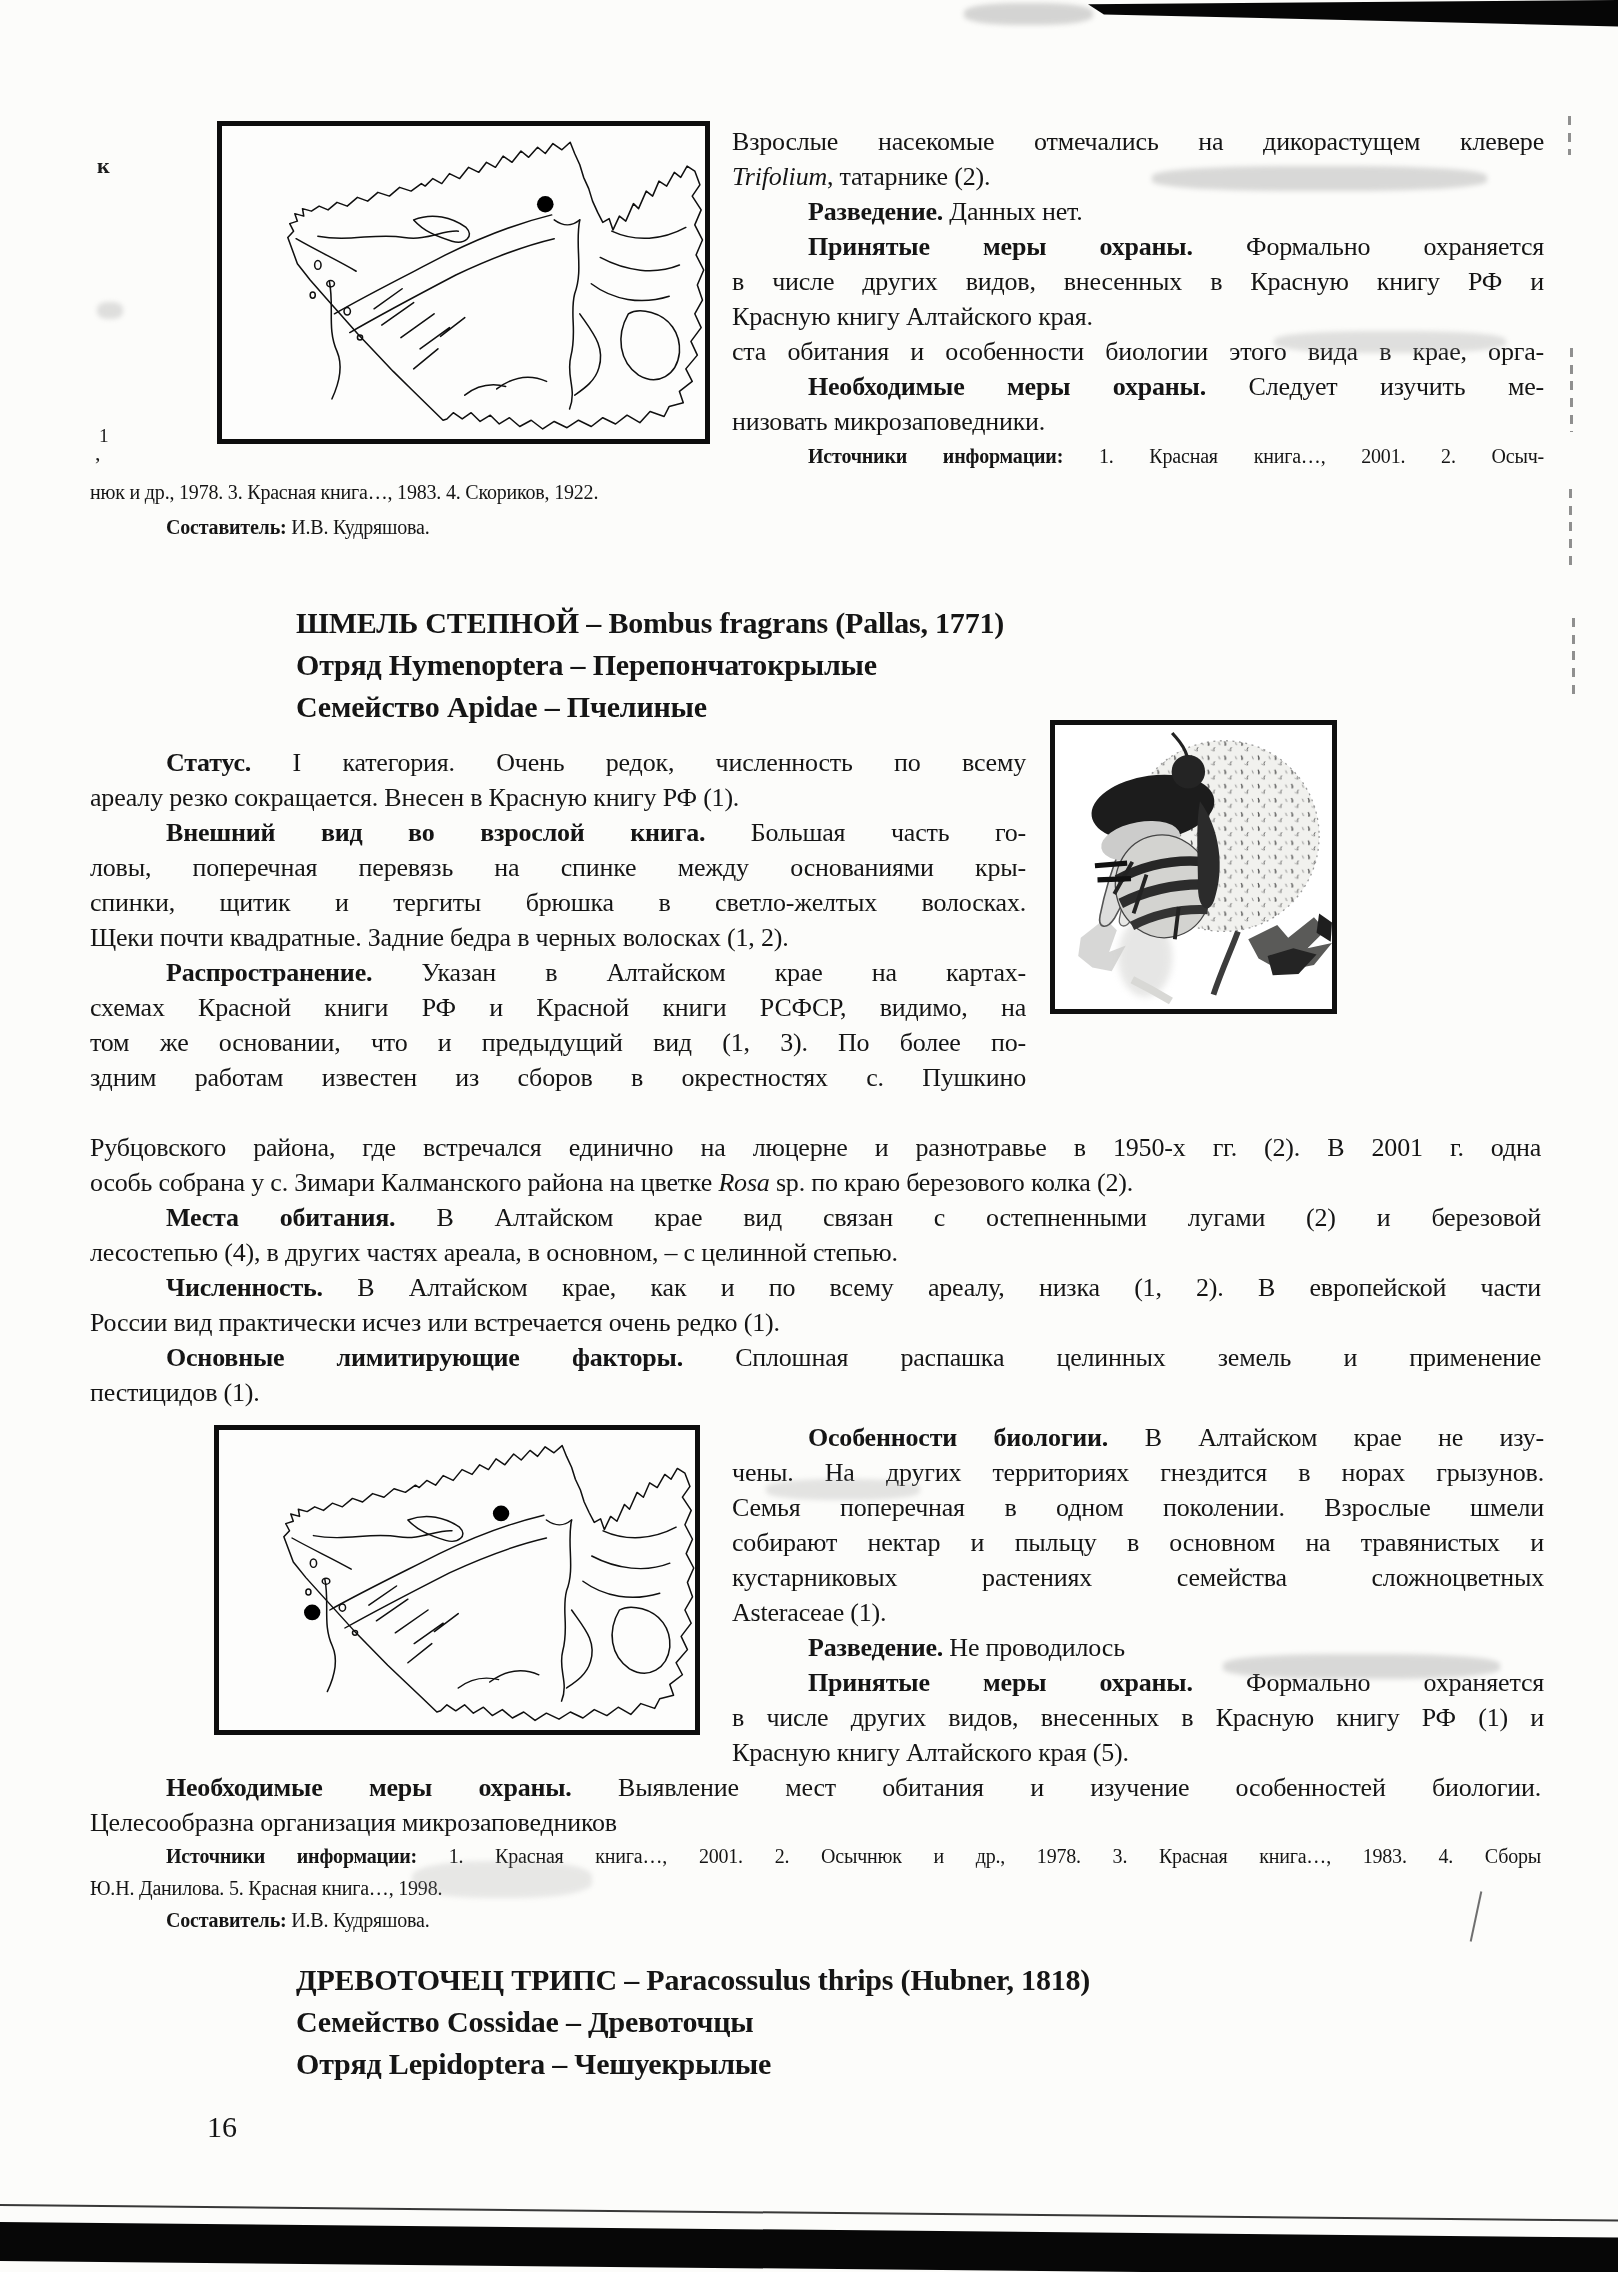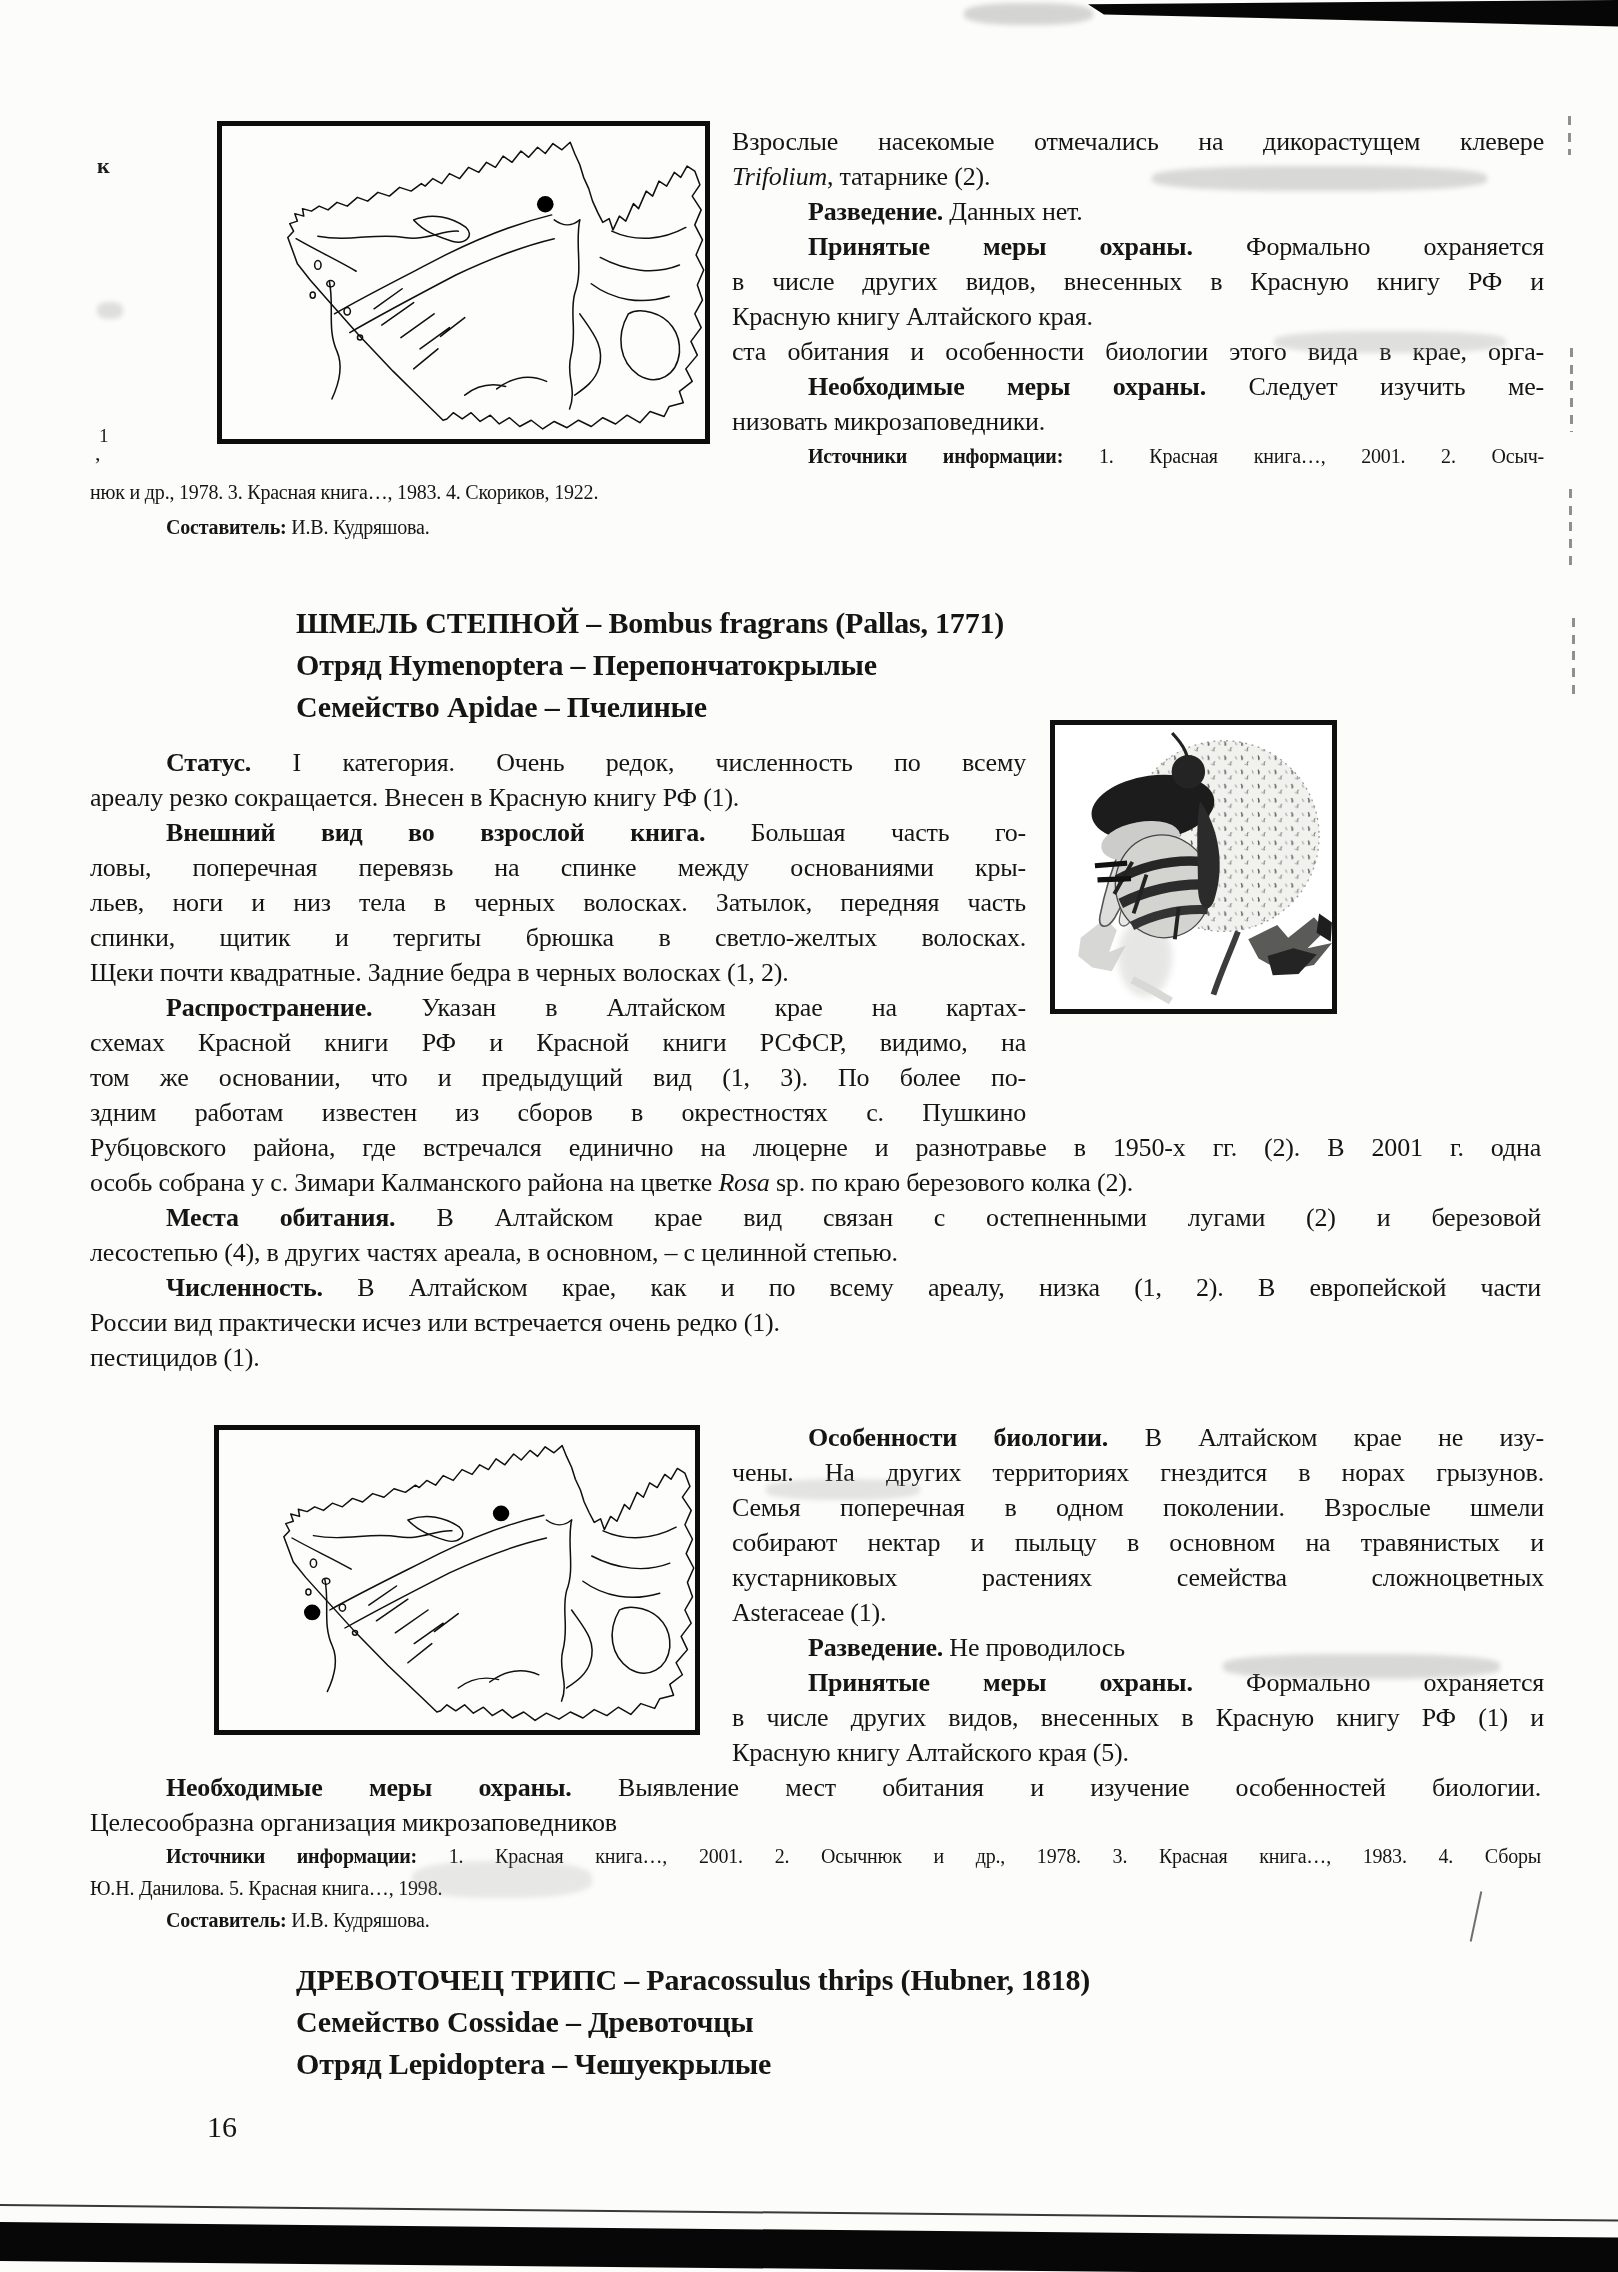--- a/index.html
+++ b/index.html
@@ -95,21 +95,20 @@
     <div class="sp-header">ШМЕЛЬ СТЕПНОЙ – Bombus fragrans (Pallas, 1771)</div>
     <div class="sp-header">Отряд Hymenoptera – Перепончатокрылые</div>
     <div class="sp-header">Семейство Apidae – Пчелиные</div>
   </div>
 
   <div class="abs textblock" id="body-left" style="left:90px;top:745px;width:936px;">
       <div class="line ind j"><span class="b">Статус.</span><span> I категория. Очень редок, численность по всему</span></div>
       <div class="line"><span>ареалу резко сокращается. Внесен в Красную книгу РФ (1).</span></div>
       <div class="line ind j"><span class="b">Внешний вид во взрослой книга.</span><span> Большая часть го-</span></div>
       <div class="line j"><span>ловы, поперечная перевязь на спинке между основаниями кры-</span></div>
-      <div class="line j"><span>льев, ноги и низ тела в черных волосках. Затылок, передняя часть</span></div>
       <div class="line j"><span>спинки, щитик и тергиты брюшка в светло-желтых волосках.</span></div>
       <div class="line"><span>Щеки почти квадратные. Задние бедра в черных волосках (1, 2).</span></div>
       <div class="line ind j"><span class="b">Распространение.</span><span> Указан в Алтайском крае на картах-</span></div>
       <div class="line j"><span>схемах Красной книги РФ и Красной книги РСФСР, видимо, на</span></div>
       <div class="line j"><span>том же основании, что и предыдущий вид (1, 3). По более по-</span></div>
       <div class="line j"><span>здним работам известен из сборов в окрестностях с. Пушкино</span></div>
     </div>
 
   <div class="abs photobox" style="left:1050px;top:720px;width:277px;height:284px;">
     <svg viewBox="0 0 430 440" width="277" height="284">
@@ -165,20 +164,21 @@
     </svg>
   </div>
 
   <div class="abs textblock" id="body-full" style="left:90px;top:1130px;width:1451px;">
       <div class="line j"><span>Рубцовского района, где встречался единично на люцерне и разнотравье в 1950-х гг. (2). В 2001 г. одна</span></div>
       <div class="line"><span>особь собрана у с. Зимари Калманского района на цветке </span><span class="i">Rosa</span><span> sp. по краю березового колка (2).</span></div>
       <div class="line ind j"><span class="b">Места обитания.</span><span> В Алтайском крае вид связан с остепненными лугами (2) и березовой</span></div>
       <div class="line"><span>лесостепью (4), в других частях ареала, в основном, – с целинной степью.</span></div>
       <div class="line ind j"><span class="b">Численность.</span><span> В Алтайском крае, как и по всему ареалу, низка (1, 2). В европейской части</span></div>
       <div class="line"><span>России вид практически исчез или встречается очень редко (1).</span></div>
+      <div class="line ind j"><span class="b">Основные лимитирующие факторы.</span><span> Сплошная распашка целинных земель и применение</span></div>
       <div class="line"><span>пестицидов (1).</span></div>
     </div>
 
   <div class="abs mapbox" style="left:214px;top:1425px;width:476px;height:300px;">
     <svg viewBox="0 0 756 500" width="476" height="300" preserveAspectRatio="none">
       <use href="#altai"></use>
       <circle cx="448" cy="139" r="13" fill="#000"></circle>
       <circle cx="148" cy="304" r="13" fill="#000"></circle>
     </svg>
   </div>

